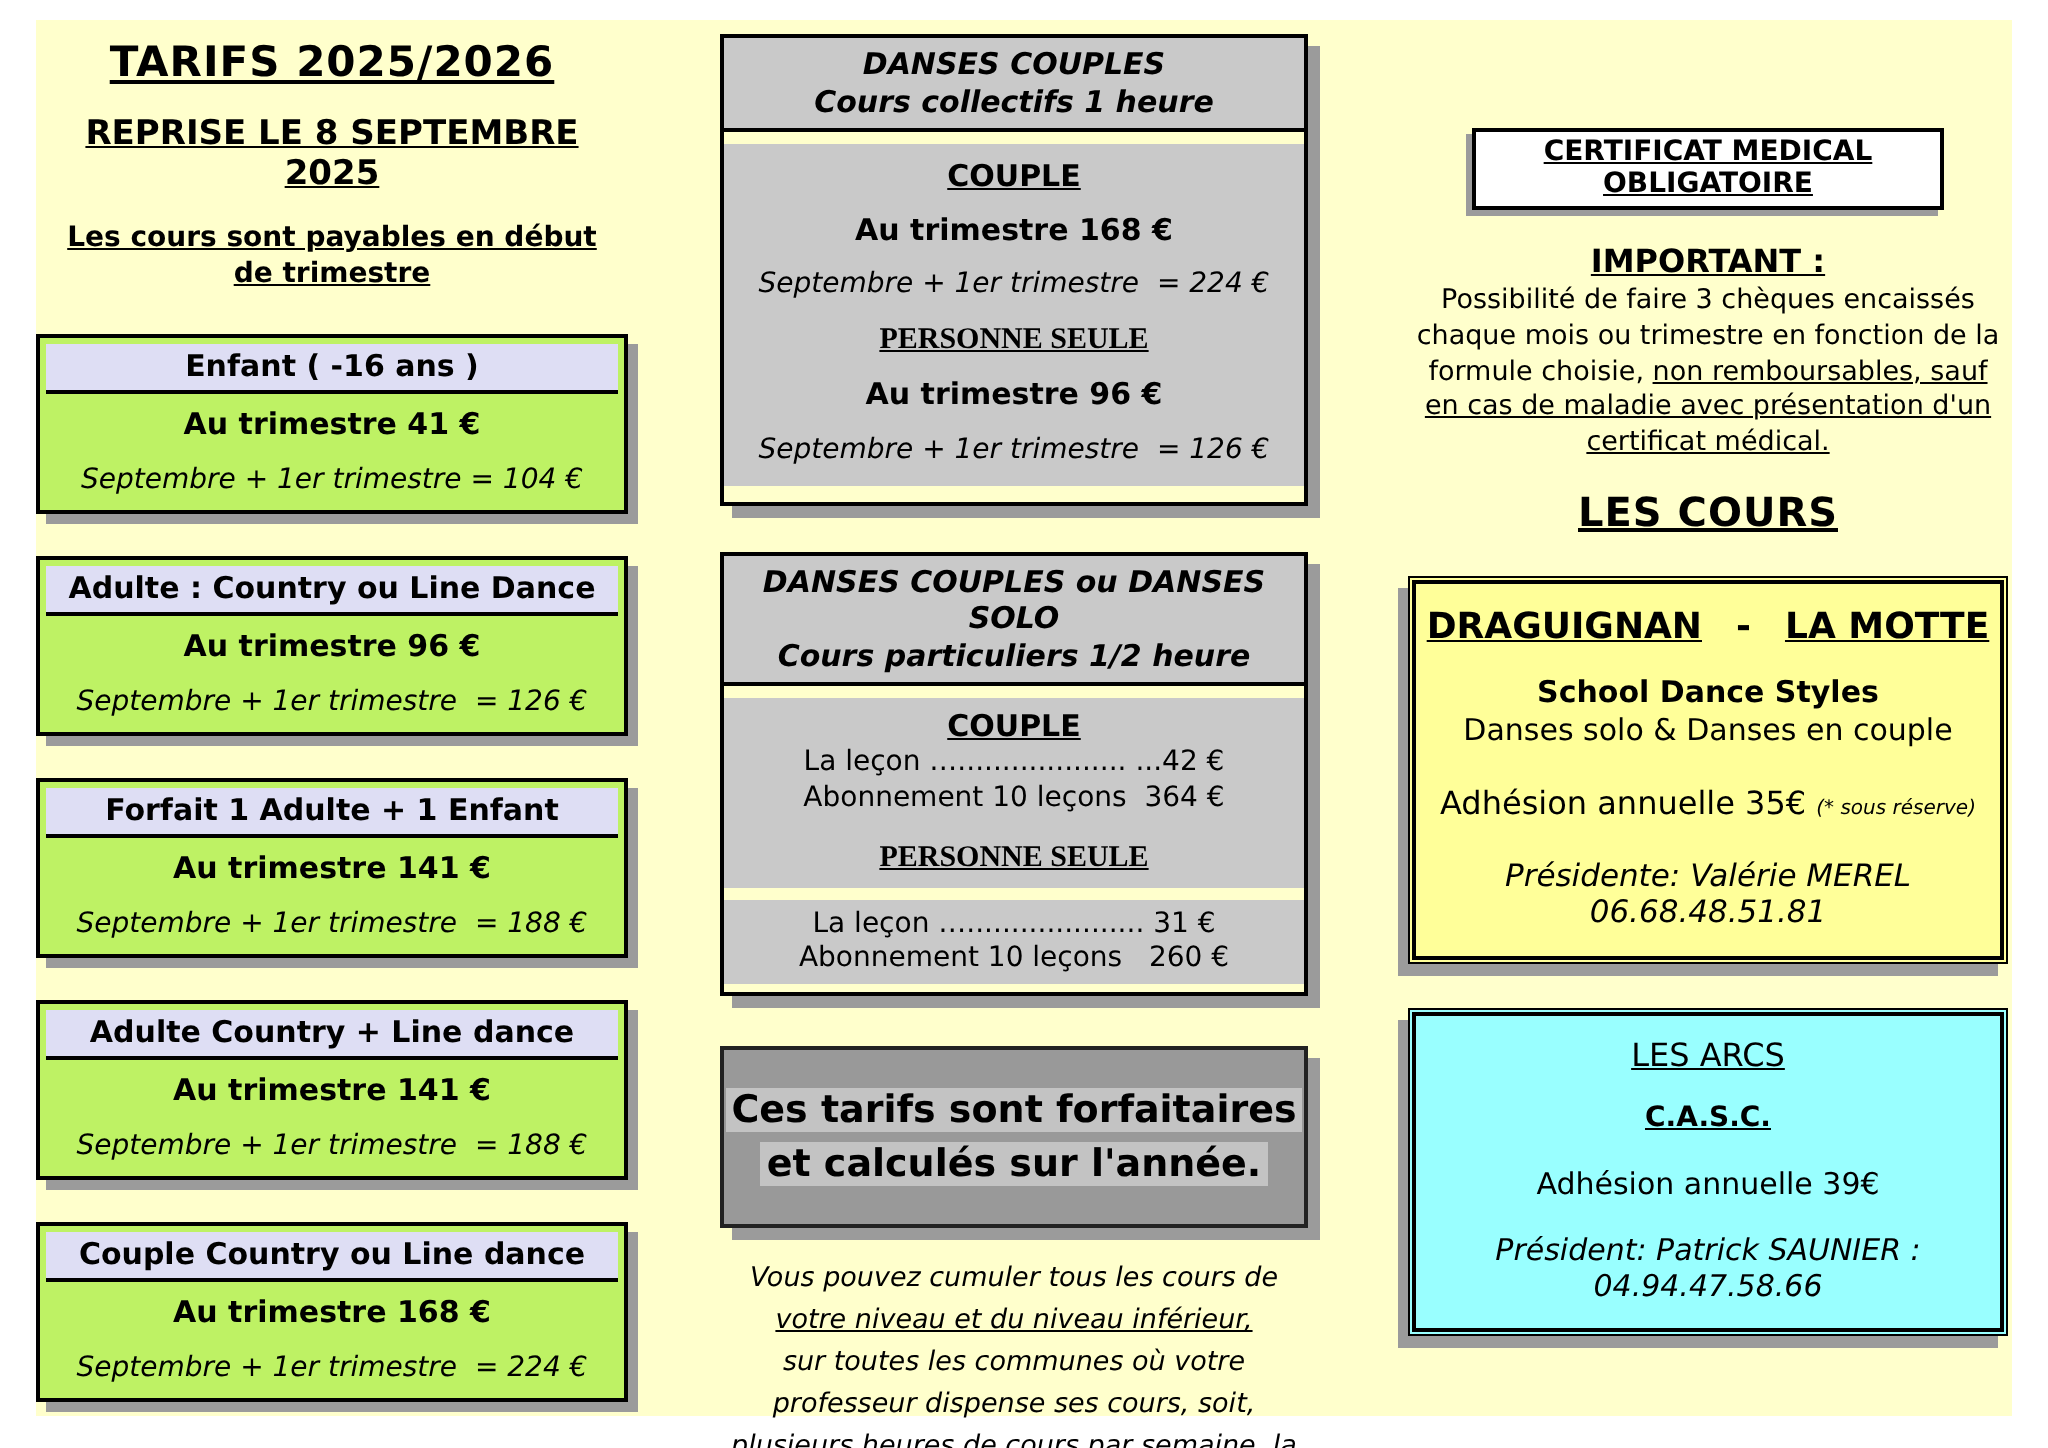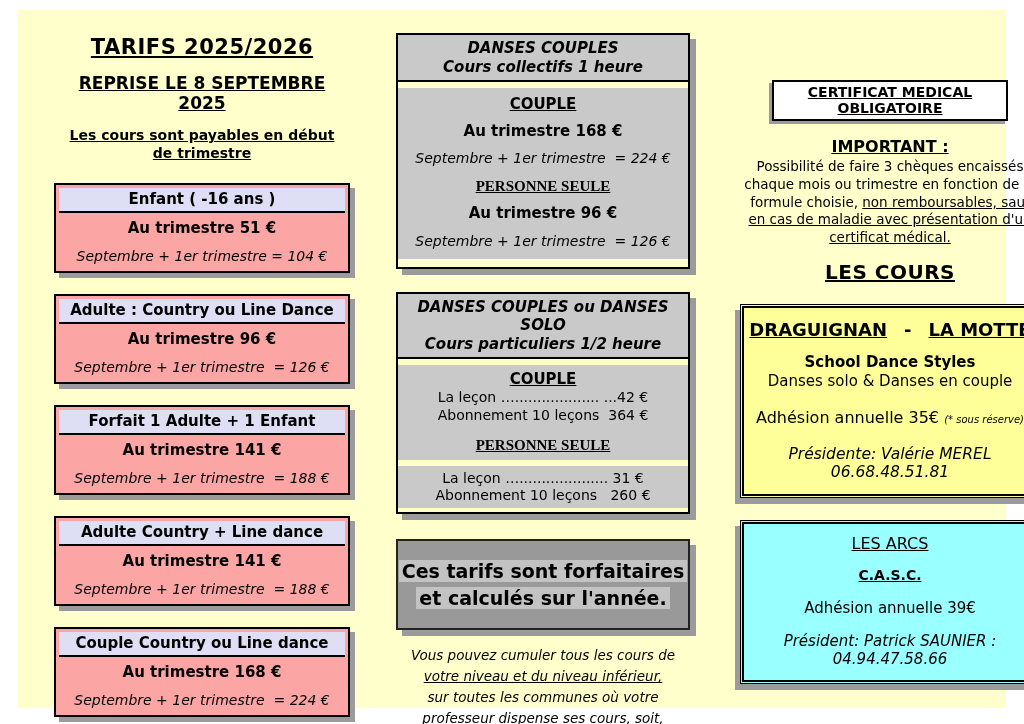--- a/index.html
+++ b/index.html
@@ -10,21 +10,21 @@
     font-family: "DejaVu Sans", "Liberation Sans", sans-serif;
     color: #000;
     position: relative;
     overflow: hidden;
   }
   .page {
     position: absolute; left: 18px; top: 10px;
     width: 988px; height: 698px;
     background: #FFFFCC;
   }
-  .col { position: absolute; top: 16px; margin-left: 36px; }
+  .col { position: absolute; top: 0; }
   .col-left  { left: 0;    width: 296px; }
   .col-mid   { left: 342px; width: 294px; }
   .col-right { left: 686px; width: 300px; }
 
   .ul { text-decoration: underline; }
 
   
   .main-title {
     margin-top: 9px; text-align: center;
     font-size: 21px; font-weight: bold; text-decoration: underline;
@@ -35,21 +35,21 @@
     font-size: 17px; font-weight: bold; text-decoration: underline;
   }
   .pay-note {
     margin: 13px auto 0; width: 270px; text-align: center;
     font-size: 14px; font-weight: bold; text-decoration: underline;
     line-height: 1.3;
   }
   .price-box {
     position: relative;
     margin-top: 21px; height: 90px;
-    border: 2px solid #000; background: #fca5a5;
+    border: 2px solid #000; background: #bef264;
     box-shadow: 5px 5px 0 #9b9b9b;
   }
   .pb-hdr {
     margin: 3px 3px 0 3px; padding: 2px 0 3px;
     background: #DEDEF4; border-bottom: 2px solid #000;
     text-align: center; font-size: 15px; font-weight: bold;
   }
   .pb-price { margin-top: 6px; text-align: center; font-size: 15px; font-weight: bold; }
   .pb-detail {
     position: absolute; bottom: 7px; left: 0; width: 100%;
@@ -145,21 +145,21 @@
 
 <div class="page">
 
   <div class="col col-left">
     <div class="main-title">TARIFS 2025/2026</div>
     <div class="sub-title">REPRISE LE 8 SEPTEMBRE 2025</div>
     <div class="pay-note">Les cours sont payables en début de trimestre</div>
 
     <div class="price-box">
       <div class="pb-hdr">Enfant ( -16 ans )</div>
-      <div class="pb-price">Au trimestre 51 €</div>
+      <div class="pb-price">Au trimestre 41 €</div>
       <div class="pb-detail">Septembre + 1er trimestre = 104 €</div>
     </div>
 
     <div class="price-box">
       <div class="pb-hdr">Adulte : Country ou Line Dance</div>
       <div class="pb-price">Au trimestre 96 €</div>
       <div class="pb-detail">Septembre + 1er trimestre&nbsp; = 126 €</div>
     </div>
 
     <div class="price-box">

